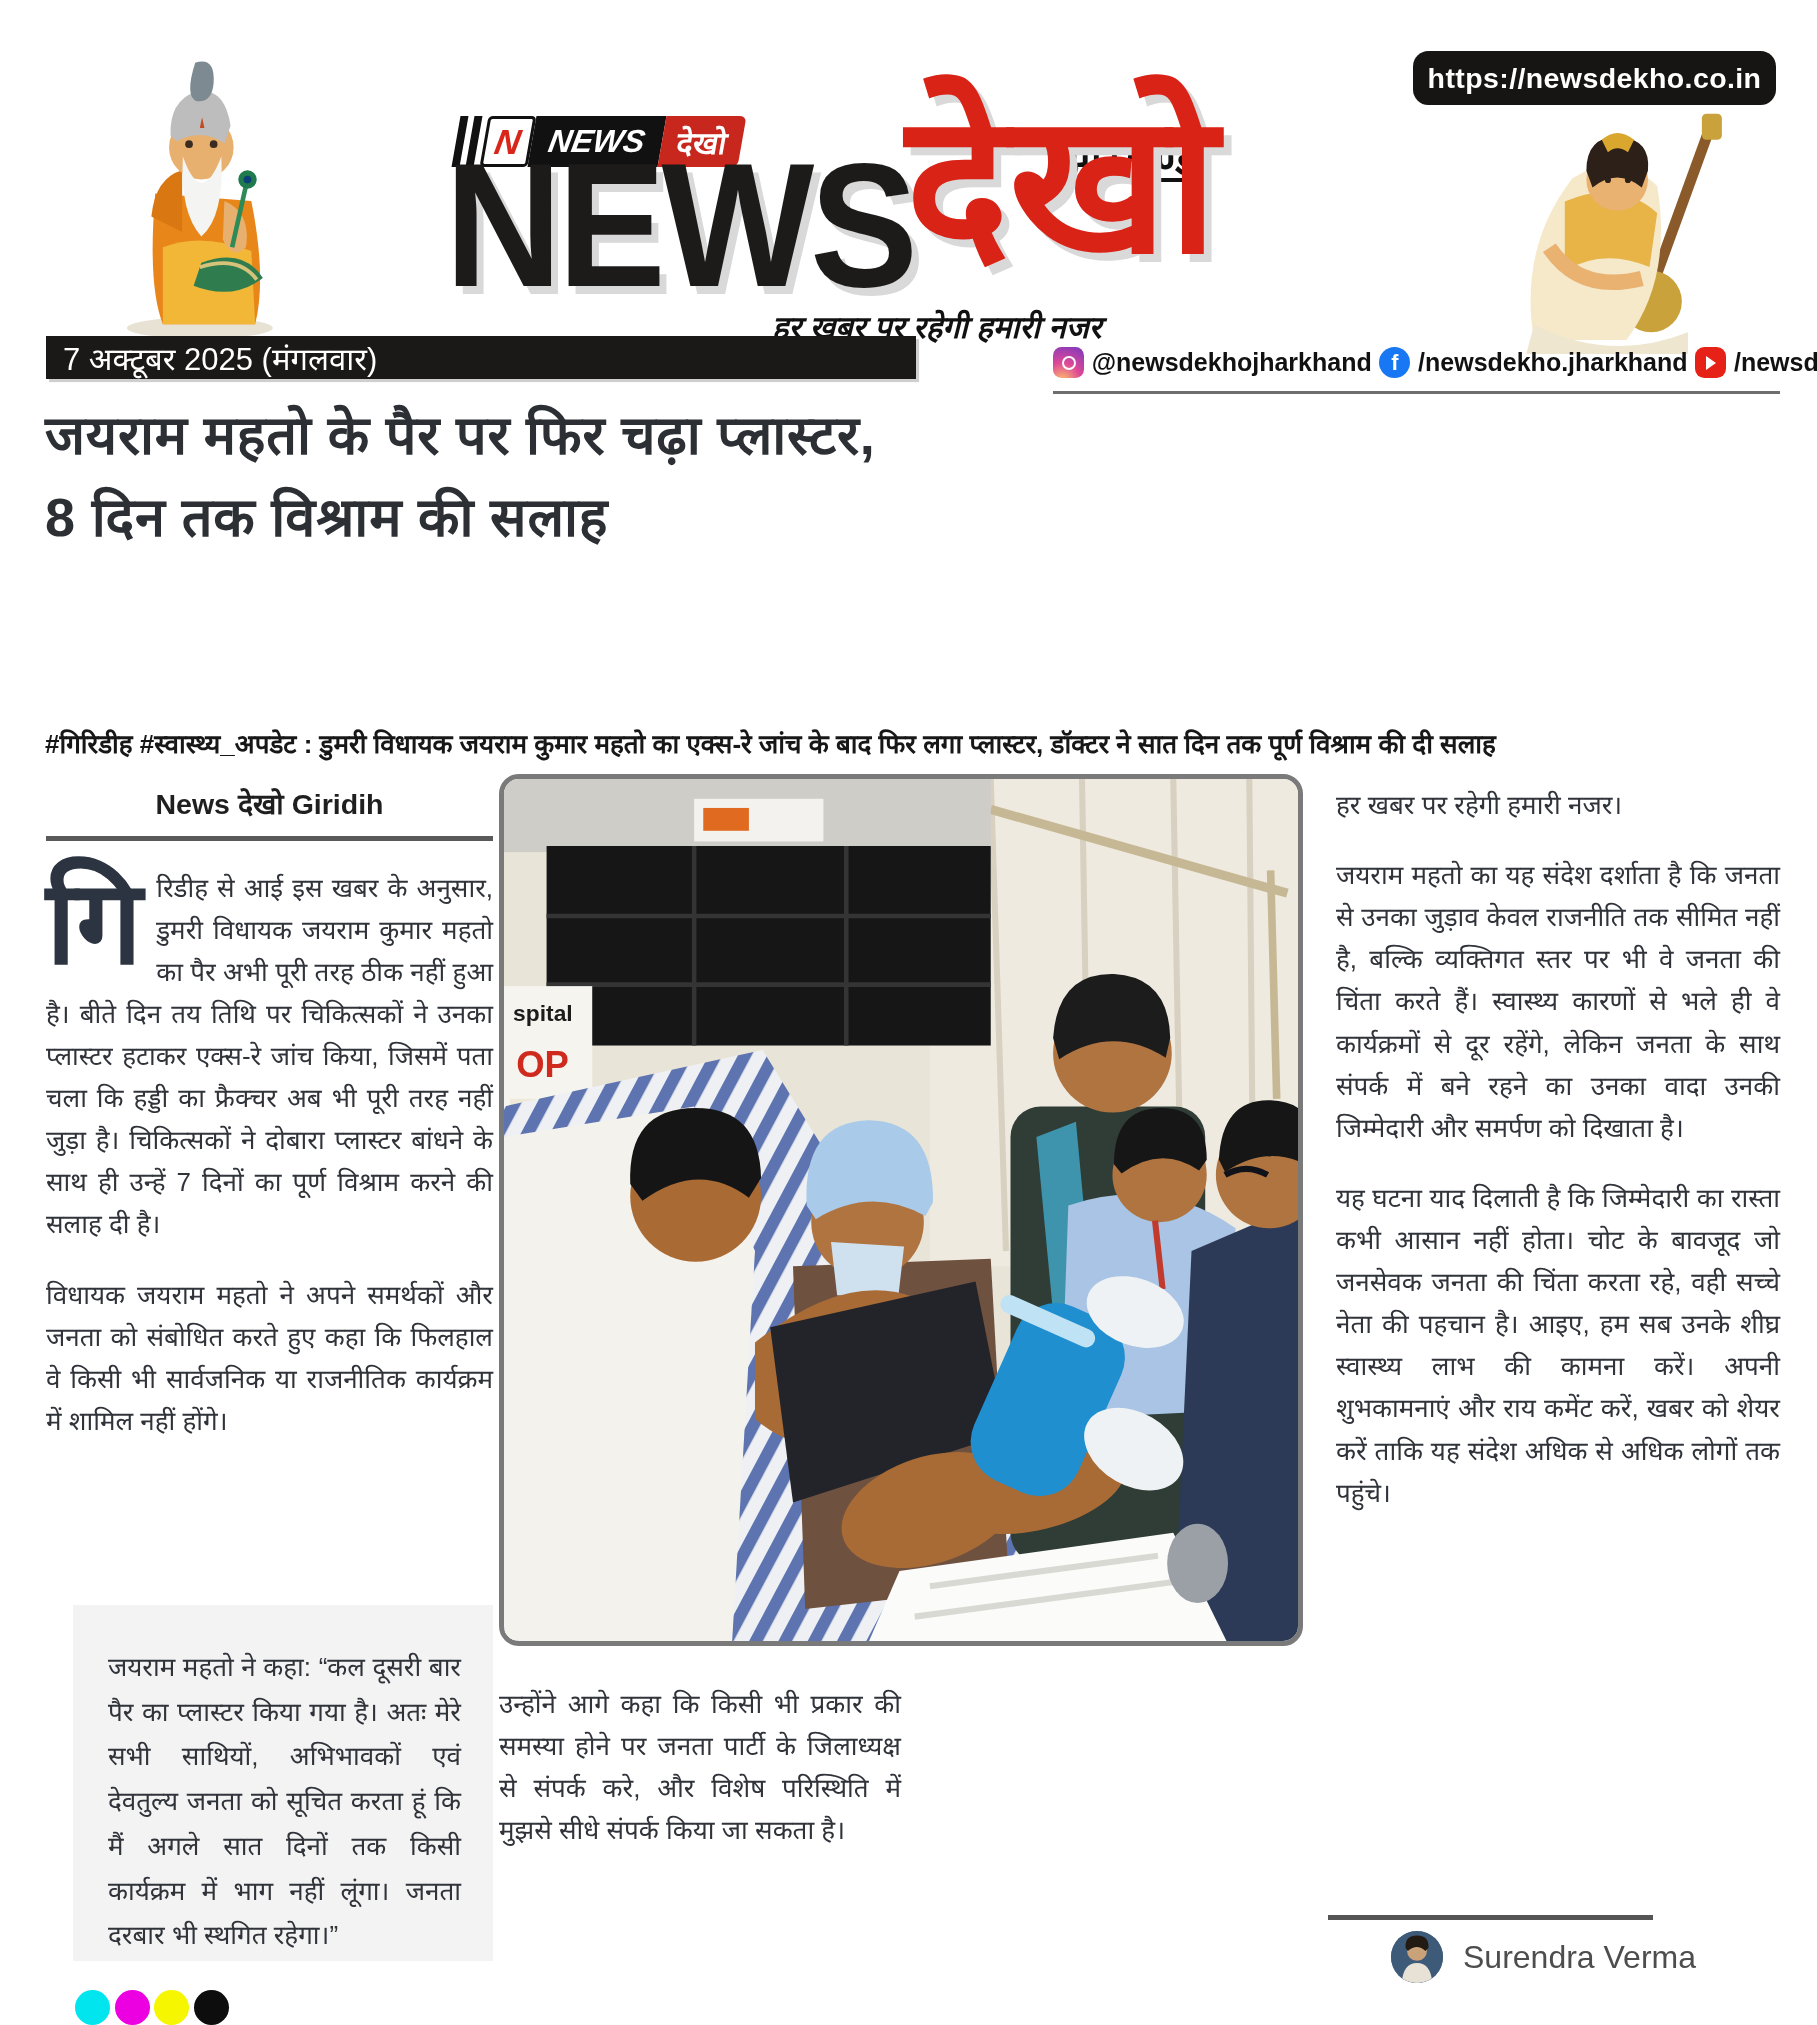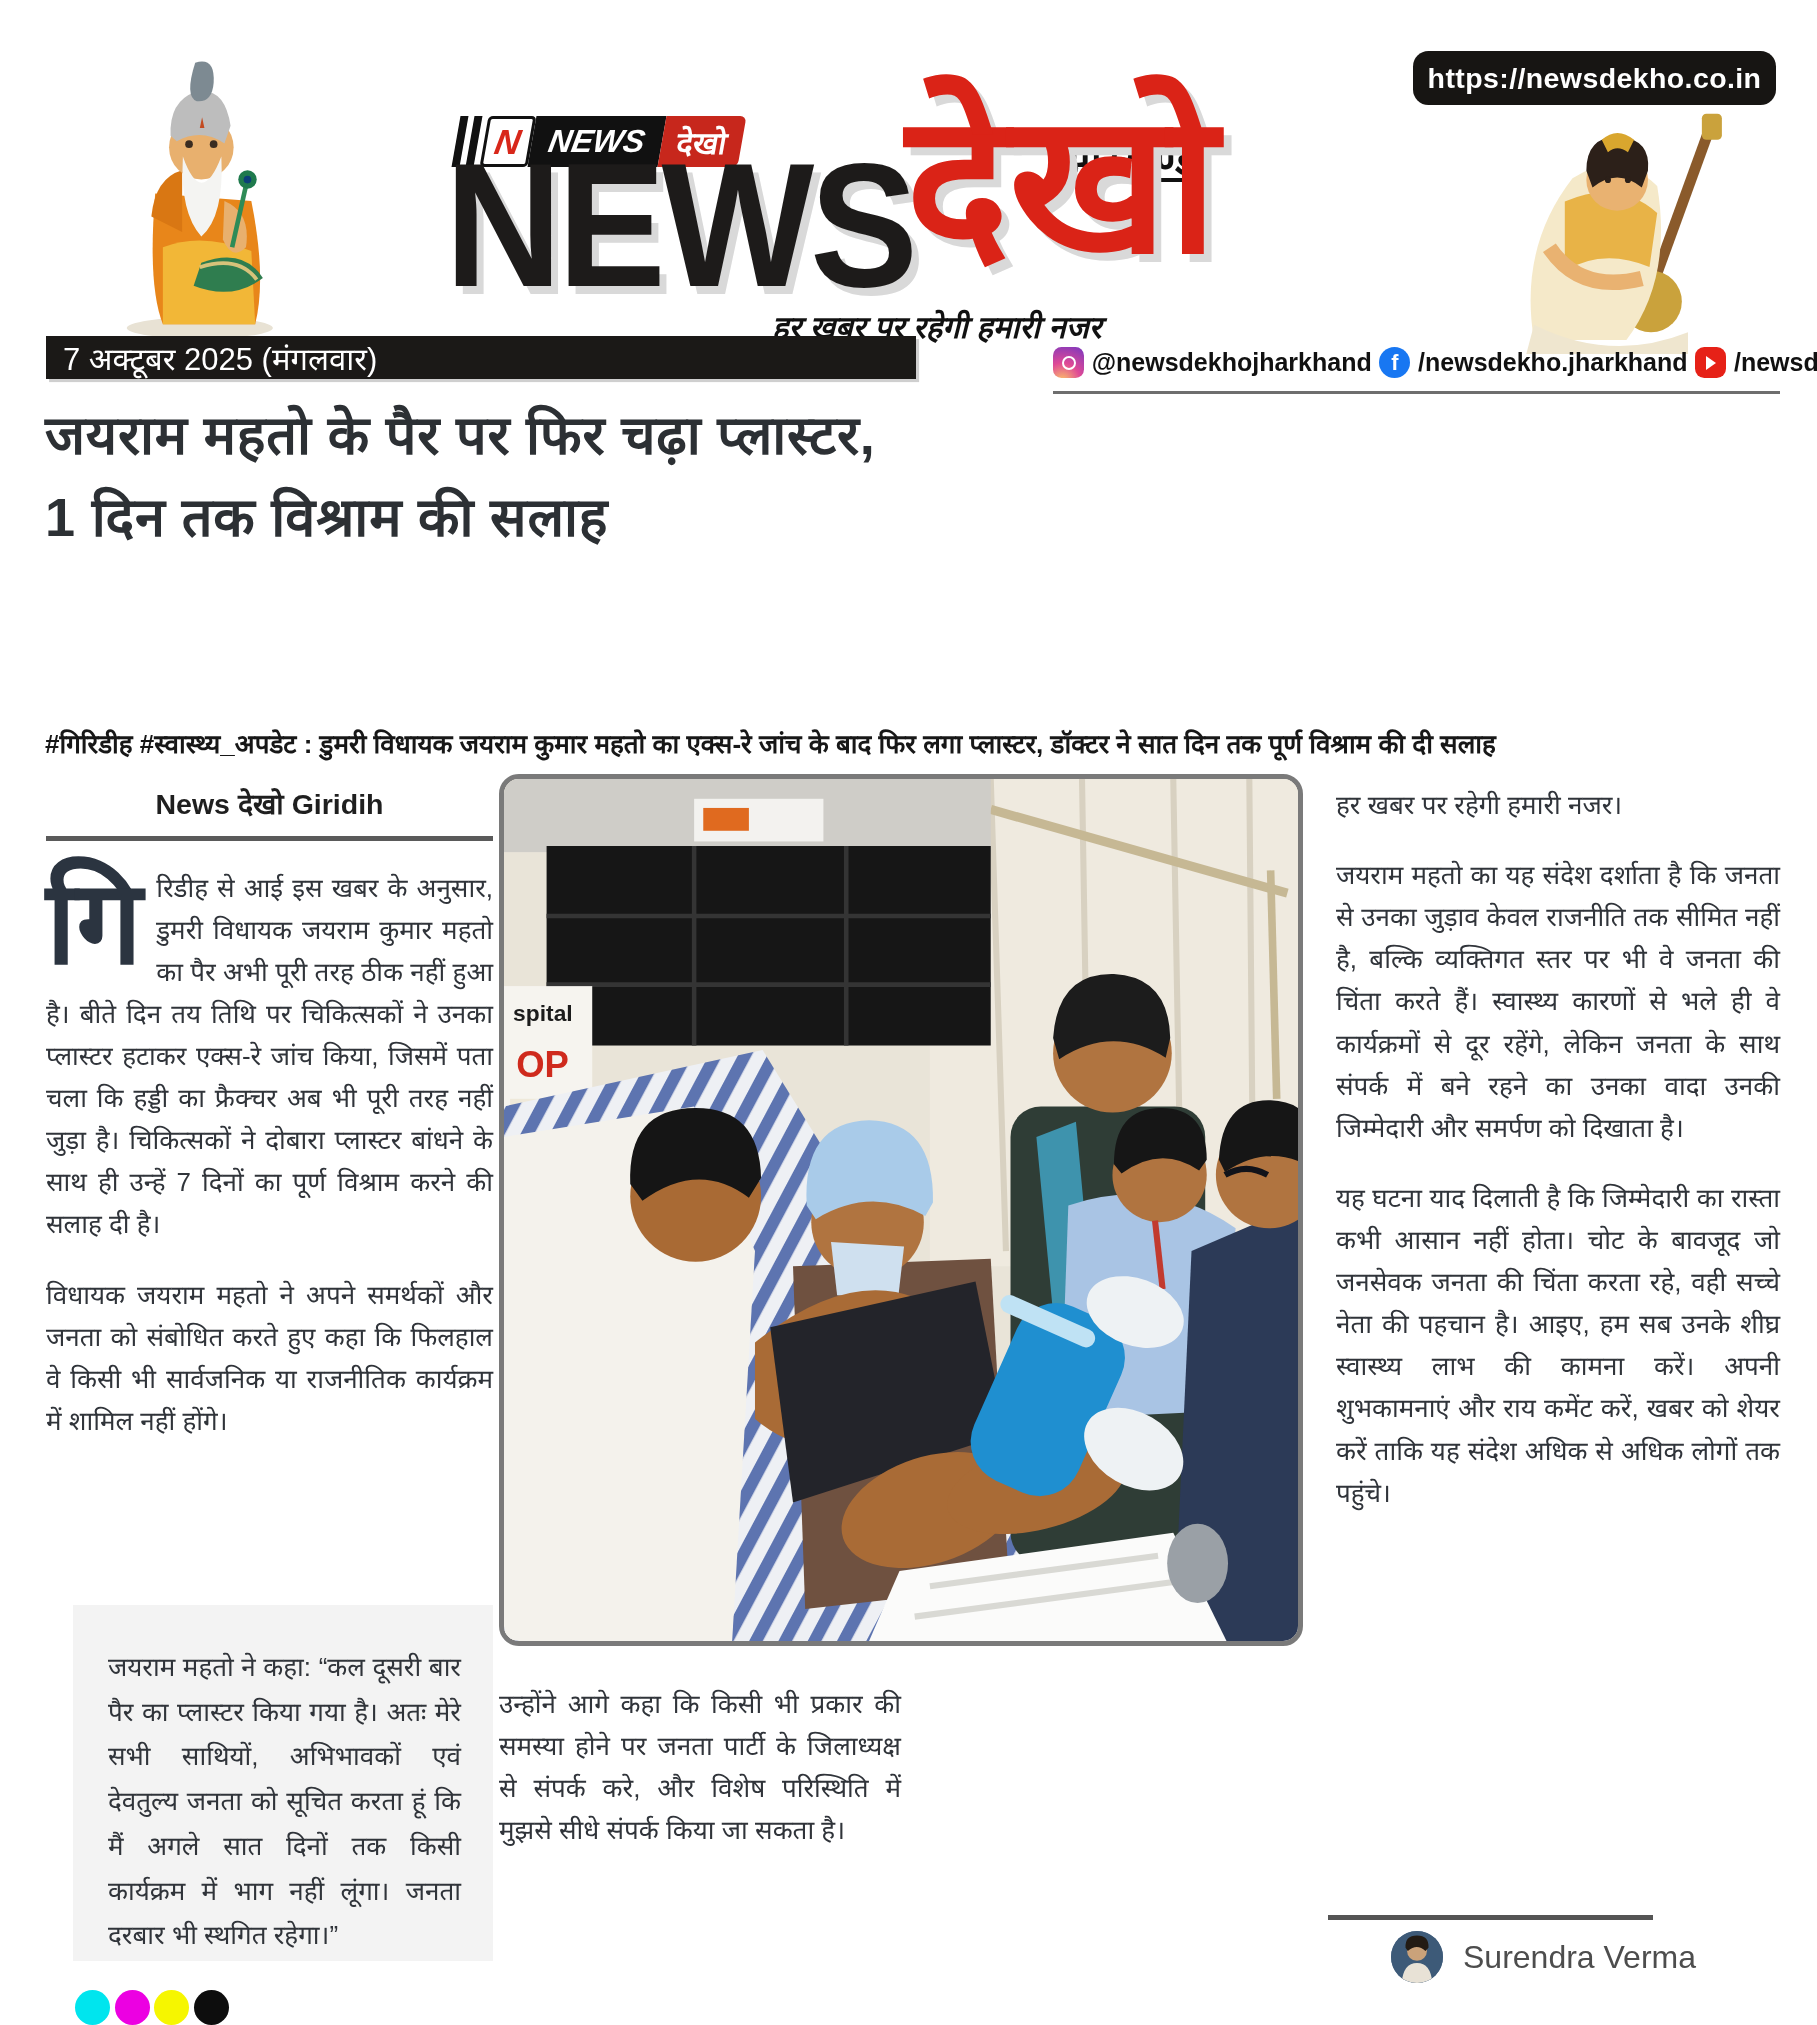--- a/index.html
+++ b/index.html
@@ -153,21 +153,21 @@
     <span class="icon yt">
         <i></i>
       </span>
     <span>/newsdekho.jharkhand</span>
 
   </div>
   <div class="social-sep"></div>
 
   <div class="headline">
     <div>जयराम महतो के पैर पर फिर चढ़ा प्लास्टर,</div>
-    <div>1 दिन तक विश्राम की सलाह</div>
+    <div>8 दिन तक विश्राम की सलाह</div>
   </div>
   <div class="subheadline">#गिरिडीह #स्वास्थ्य_अपडेट : डुमरी विधायक जयराम कुमार महतो का एक्स-रे जांच के बाद फिर लगा प्लास्टर, डॉक्टर ने सात दिन तक पूर्ण विश्राम की दी सलाह</div>
 
   <div class="col-left">
     <div class="byline">News देखो Giridih</div>
     <div class="byline-rule"></div>
     <div class="body-text para">
       <span class="dropcap">गि</span><span>रिडीह से आई इस खबर के अनुसार, डुमरी विधायक जयराम कुमार महतो का पैर अभी पूरी तरह ठीक नहीं हुआ है। बीते दिन तय तिथि पर चिकित्सकों ने उनका प्लास्टर हटाकर एक्स-रे जांच किया, जिसमें पता चला कि हड्डी का फ्रैक्चर अब भी पूरी तरह नहीं जुड़ा है। चिकित्सकों ने दोबारा प्लास्टर बांधने के साथ ही उन्हें 7 दिनों का पूर्ण विश्राम करने की सलाह दी है।</span>
     </div>
     <div class="body-text para">विधायक जयराम महतो ने अपने समर्थकों और जनता को संबोधित करते हुए कहा कि फिलहाल वे किसी भी सार्वजनिक या राजनीतिक कार्यक्रम में शामिल नहीं होंगे।</div>

